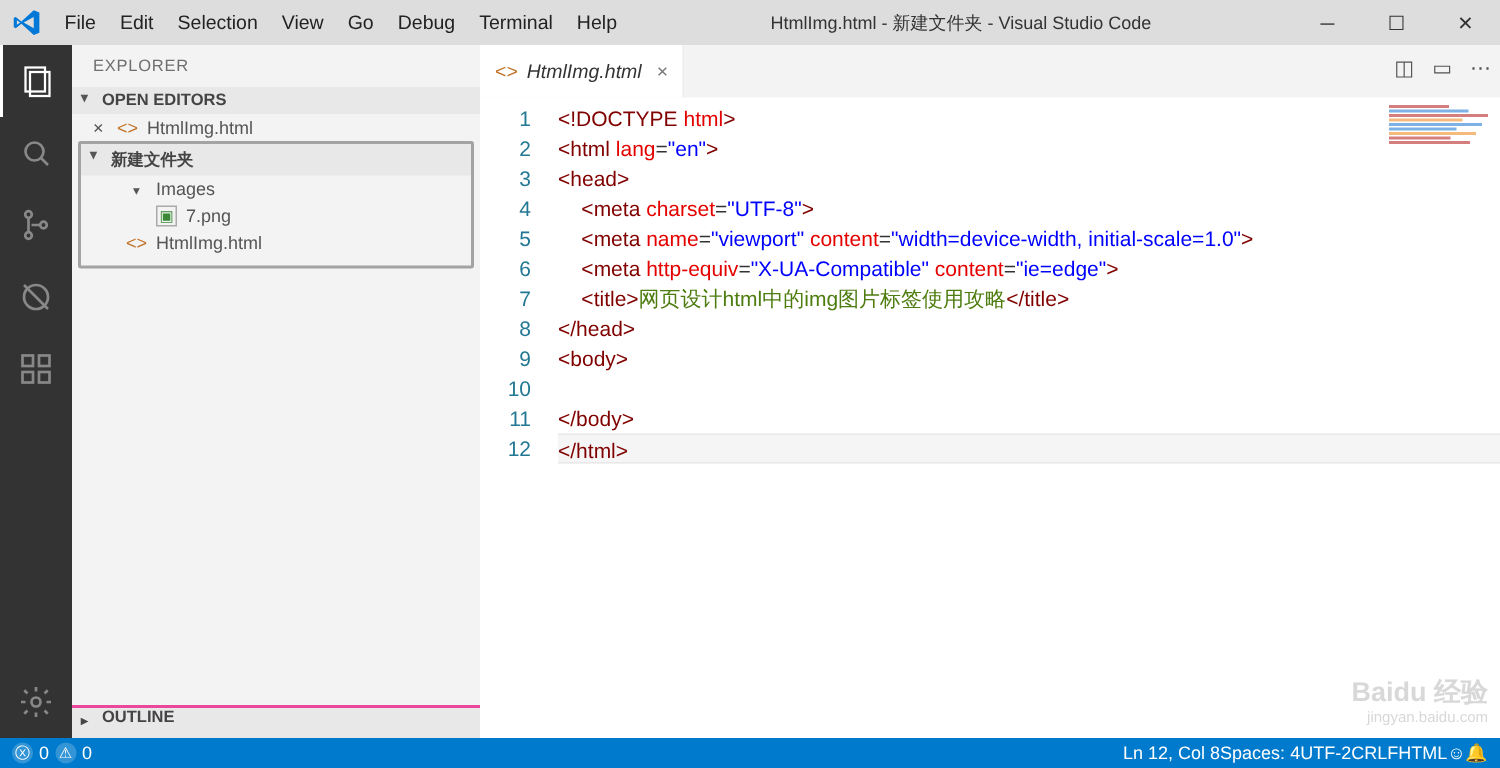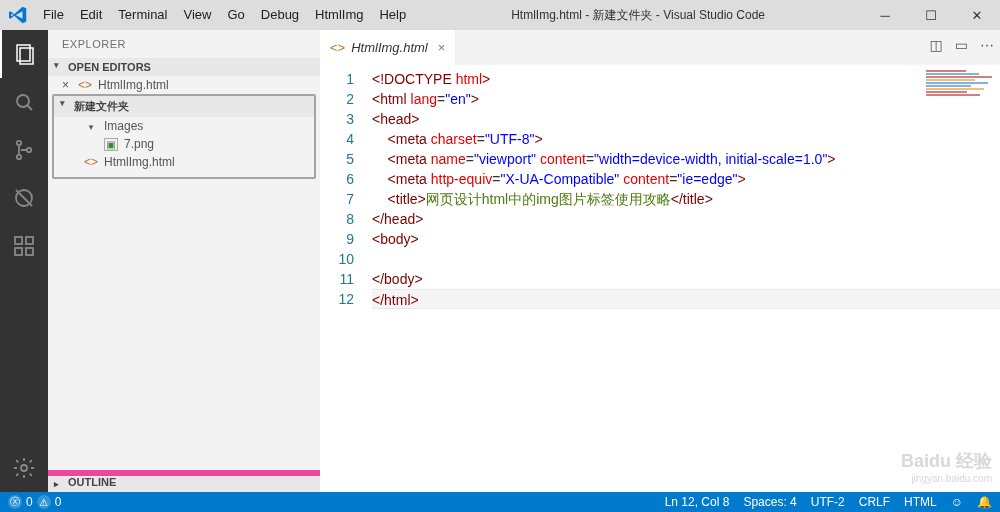--- a/index.html
+++ b/index.html
@@ -47,53 +47,53 @@
 .code { flex:1; display:flex; font-family:Consolas,monospace; font-size:14px; padding-top:4px; }
 .gutter { width:52px; text-align:right; color:#237893; padding-right:18px; line-height:20px; }
 .lines { flex:1; line-height:20px; white-space:pre; }
 .lines .row { height:20px; }
 .lines .row.hl { background:#f5f5f5; border-top:1px solid #e8e8e8; border-bottom:1px solid #e8e8e8; }
 .tg { color:#800000; }
 .an { color:#e50000; }
 .av { color:#0000ff; }
 .br { color:#800000; }
 .tx { color:#4d7c0f; }
-.outline-hdr { height:22px; background:#e8e8e8; color:#444; font-size:11px; font-weight:600; padding-left:20px; position:relative; border-top:6px solid #ec4899; }
+.outline-hdr { height:22px; background:#e8e8e8; color:#444; font-size:11px; font-weight:600; padding-left:20px; position:relative; border-top:2px solid #ec4899; }
 .outline-hdr::before { content:"▸"; position:absolute; left:6px; top:3px; font-size:9px; }
 
 
 .minimap { position:absolute; right:14px; top:40px; width:60px; height:28px; opacity:.5; }
 .minimap .mm-line { height:2px; margin-bottom:1px; }
 
 
 .statusbar { height:20px; background:#007acc; color:#fff; display:flex; align-items:center; font-size:12px; padding:0 8px; }
 .statusbar .sb-grp { display:flex; gap:4px; align-items:center; }
-.statusbar .sb-right { margin-left:auto; display:flex; gap:14px; align-items:flex-end; }
+.statusbar .sb-right { margin-left:auto; display:flex; align-items:flex-end; }
 .circx { display:inline-flex; width:14px; height:14px; border-radius:50%; background:rgba(255,255,255,.2); align-items:center; justify-content:center; font-size:10px; }
 
 .watermark { position:absolute; right:8px; bottom:28px; color:#d8d8d8; font-size:18px; font-weight:bold; pointer-events:none; }
 .watermark small { display:block; font-size:10px; font-weight:normal; text-align:right; }
 </style>
 </head>
 <body>
 
 <div class="titlebar">
   <div class="logo">
     <svg width="18" height="18" viewBox="0 0 24 24">
         <path fill="#0078d7" d="M23 3l-5-2L7 11 2 7 0 8v8l2 1 5-4 11 10 5-2V3zM3 14v-4l3 2-3 2zm15 3L9 12l9-5v10z"></path>
       </svg>
   </div>
   <div class="menus">
       <span>File</span>
       <span>Edit</span>
-      <span>Terminal</span>
+      <span>Selection</span>
       <span>View</span>
       <span>Go</span>
       <span>Debug</span>
-      <span>HtmlImg</span>
+      <span>Terminal</span>
       <span>Help</span>
     </div>
   <div class="title">HtmlImg.html - 新建文件夹 - Visual Studio Code</div>
   <div class="winbtns">
     <div>─</div>
     <div>☐</div>
     <div>✕</div>
   </div>
 </div>
 

